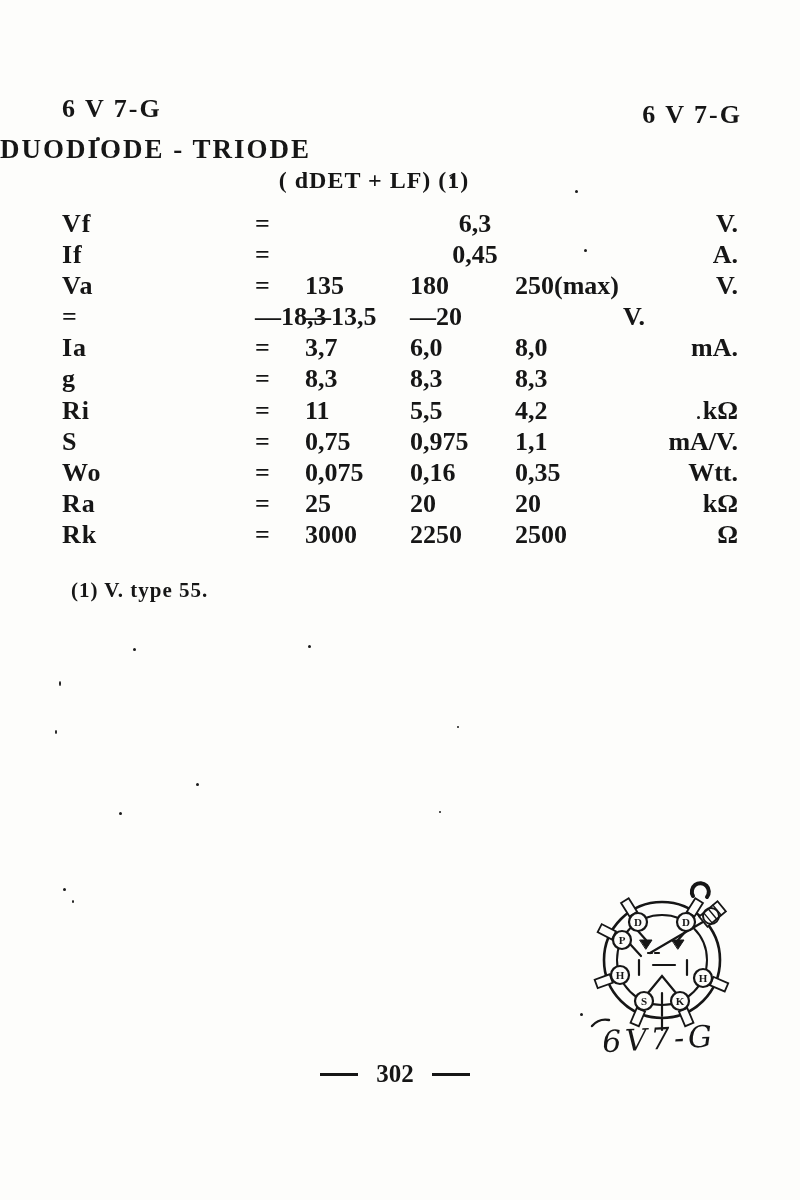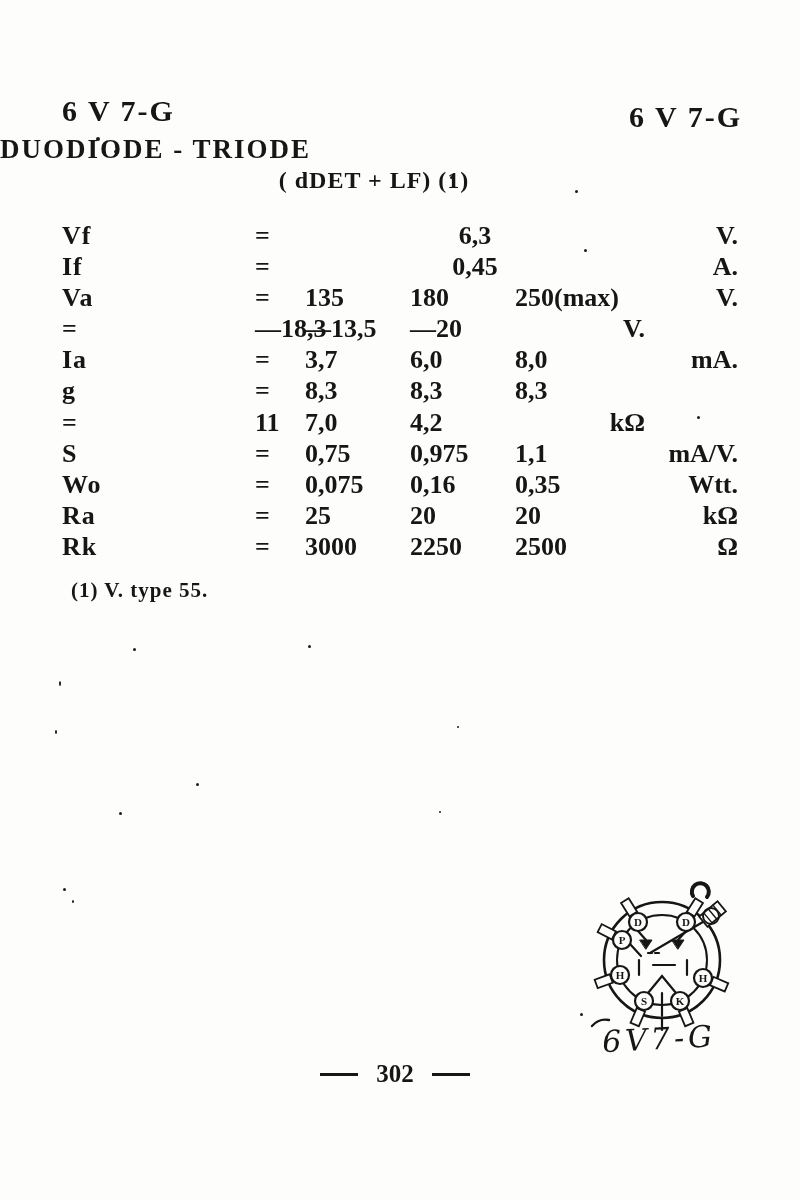--- a/index.html
+++ b/index.html
@@ -8,38 +8,38 @@
     width:800px;height:1200px;
     margin:0 auto;
     background:#fdfdfb;
     color:#161616;
     font-family:"Liberation Serif", serif;
     overflow:hidden;
   }
   
   .hdr{
     position:absolute;
-    font-size:30px;font-weight:700;letter-spacing:2px;
+    font-size:26px;font-weight:700;letter-spacing:2px;
   }
   .hdr-left{left:62px;top:94px;}
   .hdr-right{right:58px;top:100px;}
   .title{
     position:absolute;left:0;top:134px;width:100%;
     text-align:left;
     font-size:27px;font-weight:700;letter-spacing:2px;
   }
   .subtitle{
     position:absolute;left:0;top:167px;width:100%;
     text-align:center;
     font-size:24px;font-weight:700;letter-spacing:1px;
     transform:translateX(-26px);
   }
   
   .spec-table{
-    position:absolute;left:62px;top:220px;width:676px;
+    position:absolute;left:62px;top:208px;width:676px;
   }
   .t-row{
     display:grid;
     grid-template-columns:193px 50px 105px 105px 130px 1fr;
     height:31.1px;line-height:31.1px;
     font-size:26px;font-weight:700;
     white-space:nowrap;
   }
   .t-row .param{letter-spacing:1px;}
   .t-row .eq{text-align:left;}
@@ -129,23 +129,24 @@
     <div class="t-row">
       <span class="param">g</span>
       <span class="eq">=</span>
       <span class="v1">8,3</span>
       <span class="v2">8,3</span>
       <span class="v3">8,3</span>
       <span class="unit"></span>
     </div>
 
     <div class="t-row">
+      <span class="param">Ri</span>
       <span class="eq">=</span>
       <span class="v1">11</span>
-      <span class="v2">7,0</span>
+      <span class="v2">5,5</span>
       <span class="v3">4,2</span>
       <span class="unit">kΩ</span>
     </div>
 
     <div class="t-row">
       <span class="param">S</span>
       <span class="eq">=</span>
       <span class="v1">0,75</span>
       <span class="v2">0,975</span>
       <span class="v3">1,1</span>

